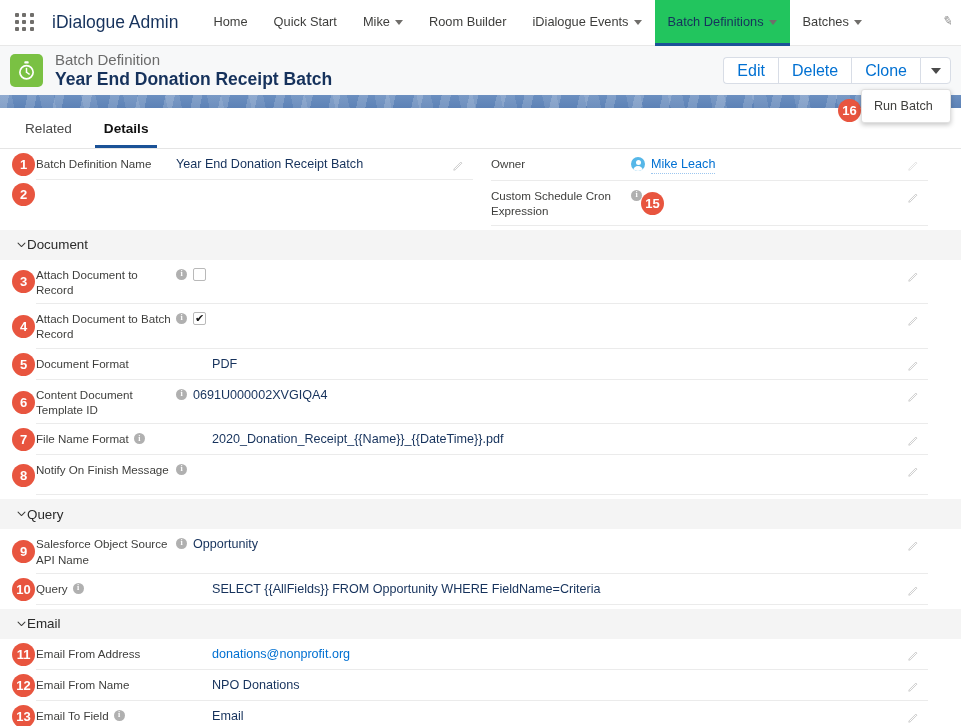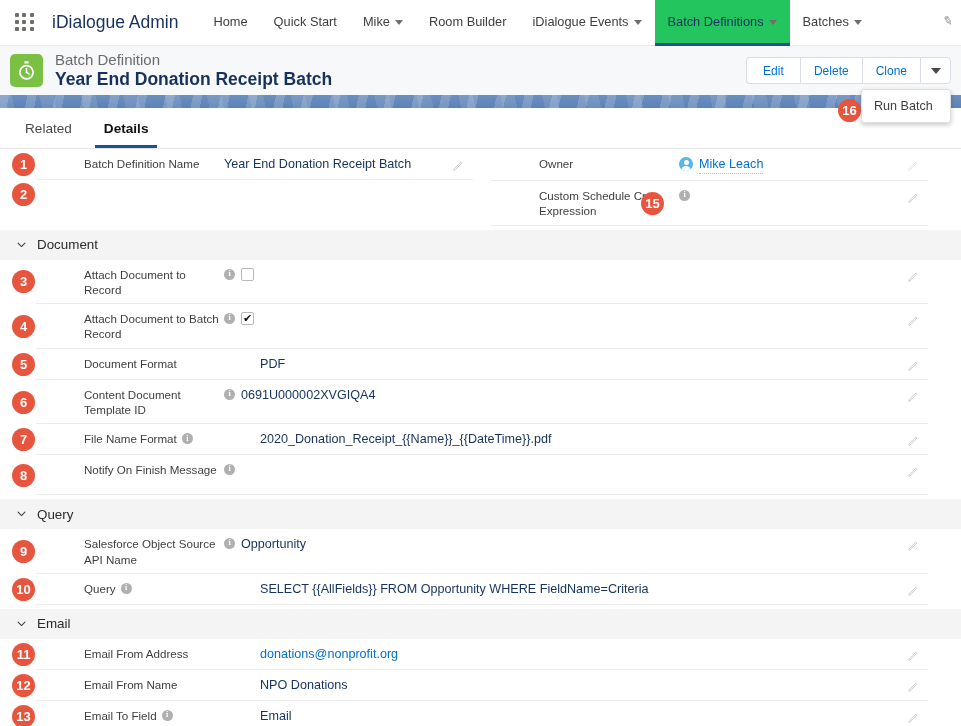--- a/index.html
+++ b/index.html
@@ -124,21 +124,21 @@
     display: flex;
     align-items: stretch;
     height: 27px;
   }
   .hdr-btn {
     min-width: 54px;
     padding: 0 13px;
     background: #fff;
     border: 1px solid #d8dde6;
     border-right: none;
-    font-size: 12px;
+    font-size: 16px;
     color: #0070d2;
     display: flex;
     align-items: center;
     justify-content: center;
     cursor: pointer;
     white-space: nowrap;
   }
   .hdr-btn:first-child { border-radius: 4px 0 0 4px; }
   .hdr-btn.caret-btn {
     min-width: 31px;
@@ -224,21 +224,20 @@
     width: 140px;
     flex: 0 0 auto;
     font-size: 11.6px;
     color: #3e3e3c;
     line-height: 1.32;
     padding-right: 4px;
     display: flex;
     align-items: flex-start;
     gap: 5px;
     flex-wrap: wrap;
-    margin-left: 48px;
   }
   .f-label .lbl-text { display: inline; }
 
   .f-value {
     flex: 1 1 auto;
     font-size: 12.6px;
     color: #16325c;
     line-height: 1.35;
     display: flex;
     align-items: flex-start;
@@ -321,21 +320,20 @@
     width: 10px; height: 6px;
     border-radius: 5px 5px 0 0;
     background: #fff;
     left: 2px; top: 8.5px;
   }
 
   
   .section-header {
     display: flex;
     align-items: center;
-    gap: 10px;
     height: 30px;
     background: #f4f4f4;
     padding-left: 16px;
     margin: 4px 0 0 0;
     cursor: pointer;
   }
   .chev {
     width: 11px; height: 11px;
     flex: 0 0 auto;
   }

